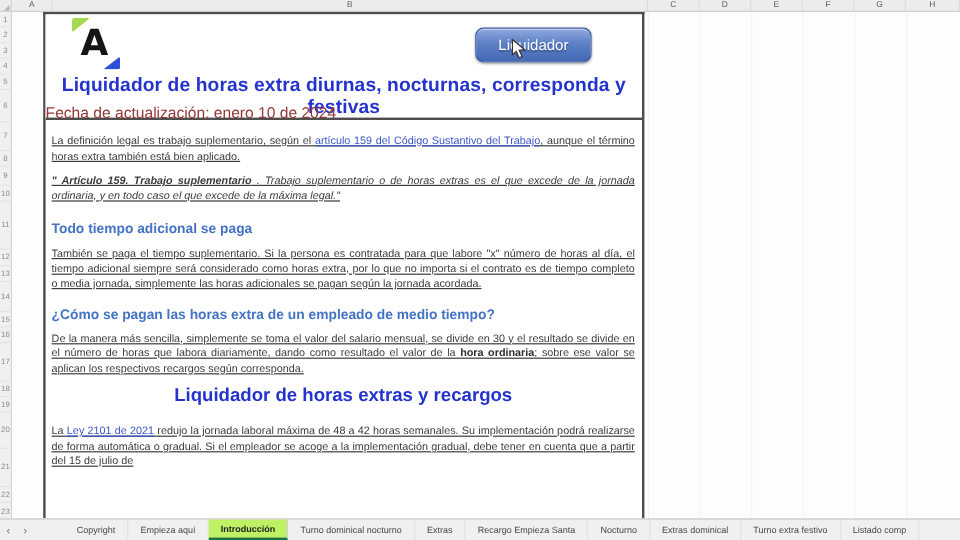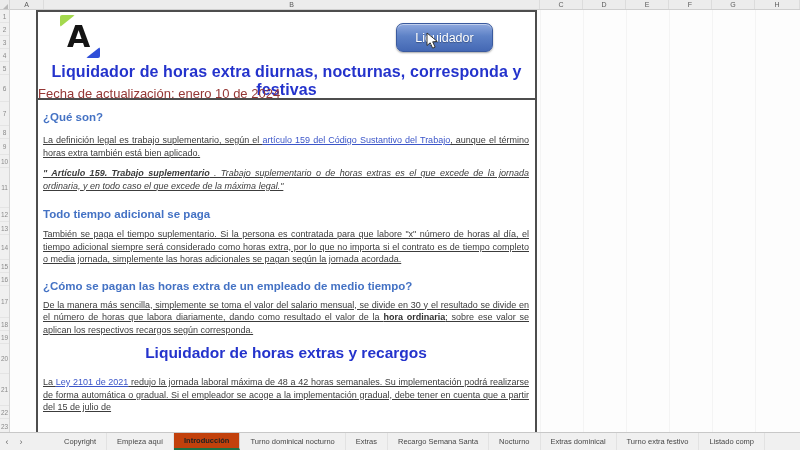--- a/index.html
+++ b/index.html
@@ -60,21 +60,21 @@
   .big-h { text-align:center; font-size:15.5px; font-weight:bold; color:#2433cc; margin:4px 0 14px 0; }
 
   
   #tabbar { position:absolute; left:0; bottom:0; width:800px; height:18px;
     background:#f0f0f0; border-top:1px solid #c8c8c8; display:flex; align-items:stretch; font-size:7.5px; color:#474747; }
   .nav-arrow { width:14px; display:flex; align-items:center; justify-content:center;
     color:#6d6d6d; font-size:9px; cursor:pointer; }
   #tabs { display:flex; margin-left:26px; align-items:stretch; }
   .tab { padding:0 10px; display:flex; align-items:center; white-space:nowrap;
     border-right:1px solid #e2e2e2; cursor:pointer; }
-  .tab.active { background:#c2410c; font-weight:bold; color:#222;
+  .tab.active { background:#bef264; font-weight:bold; color:#222;
     border-bottom:2px solid #1e7145; border-right:1px solid #d0d0d0; }
 
   #cursor { position:absolute; left:426px; top:32px; width:13px; height:18px; pointer-events:none; z-index:50; }
 </style>
 </head>
 <body>
 
 <div id="window">
 
   <div id="col-strip">
@@ -121,21 +121,20 @@
         <span class="tri-green"></span>
         <span class="letter">A</span>
         <span class="tri-blue"></span>
       </div>
       <div id="liq-button">Liquidador</div>
       <div id="doc-title">Liquidador de horas extra diurnas, nocturnas, corresponda y festivas</div>
       <div id="doc-date">Fecha de actualización: enero 10 de 2024</div>
     </div>
 
     <div id="doc-body">
-      <div class="sec-h">¿Qué son?</div>
       <p class="para mb8"><span>La definición legal es trabajo suplementario, según el </span><span class="doc-link">artículo 159 del Código Sustantivo del Trabajo</span><span>, aunque el término horas extra también está bien aplicado.</span></p>
       <p class="para quote mb16"><span class="qbold">" Artículo 159. Trabajo suplementario</span><span> . Trabajo suplementario o de horas extras es el que excede de la jornada ordinaria, y en todo caso el que excede de la máxima legal."</span></p>
 
       <div class="sec-h" style="margin-bottom:8px">Todo tiempo adicional se paga</div>
 
       <p class="para mb14">También se paga el tiempo suplementario. Si la persona es contratada para que labore "x" número de horas al día, el tiempo adicional siempre será considerado como horas extra, por lo que no importa si el contrato es de tiempo completo o media jornada, simplemente las horas adicionales se pagan según la jornada acordada.</p>
 
       <div class="sec-h" style="margin-bottom:7px">¿Cómo se pagan las horas extra de un empleado de medio tiempo?</div>
       <p class="para mb8"><span>De la manera más sencilla, simplemente se toma el valor del salario mensual, se divide en 30 y el resultado se divide en el número de horas que labora diariamente, dando como resultado el valor de la </span><b>hora ordinaria</b><span>; sobre ese valor se aplican los respectivos recargos según corresponda.</span></p>
 
@@ -146,21 +145,21 @@
 
   <div id="tabbar">
     <div class="nav-arrow">‹</div>
     <div class="nav-arrow">›</div>
     <div id="tabs">
         <div class="tab">Copyright</div>
         <div class="tab">Empieza aquí</div>
         <div class="tab active">Introducción</div>
         <div class="tab">Turno dominical nocturno</div>
         <div class="tab">Extras</div>
-        <div class="tab">Recargo Semana Santa</div>
+        <div class="tab">Recargo Empieza Santa</div>
         <div class="tab">Nocturno</div>
         <div class="tab">Extras dominical</div>
         <div class="tab">Turno extra festivo</div>
         <div class="tab">Listado comp</div>
       </div>
 
   </div>
 
   <svg id="cursor" viewBox="0 0 13 18">
     <path d="M1,1 L1,13.5 L4.2,10.8 L6.6,16.2 L9.1,15.1 L6.7,9.8 L11.3,9.4 Z" fill="#ffffff" stroke="#333333" stroke-width="1"></path>

